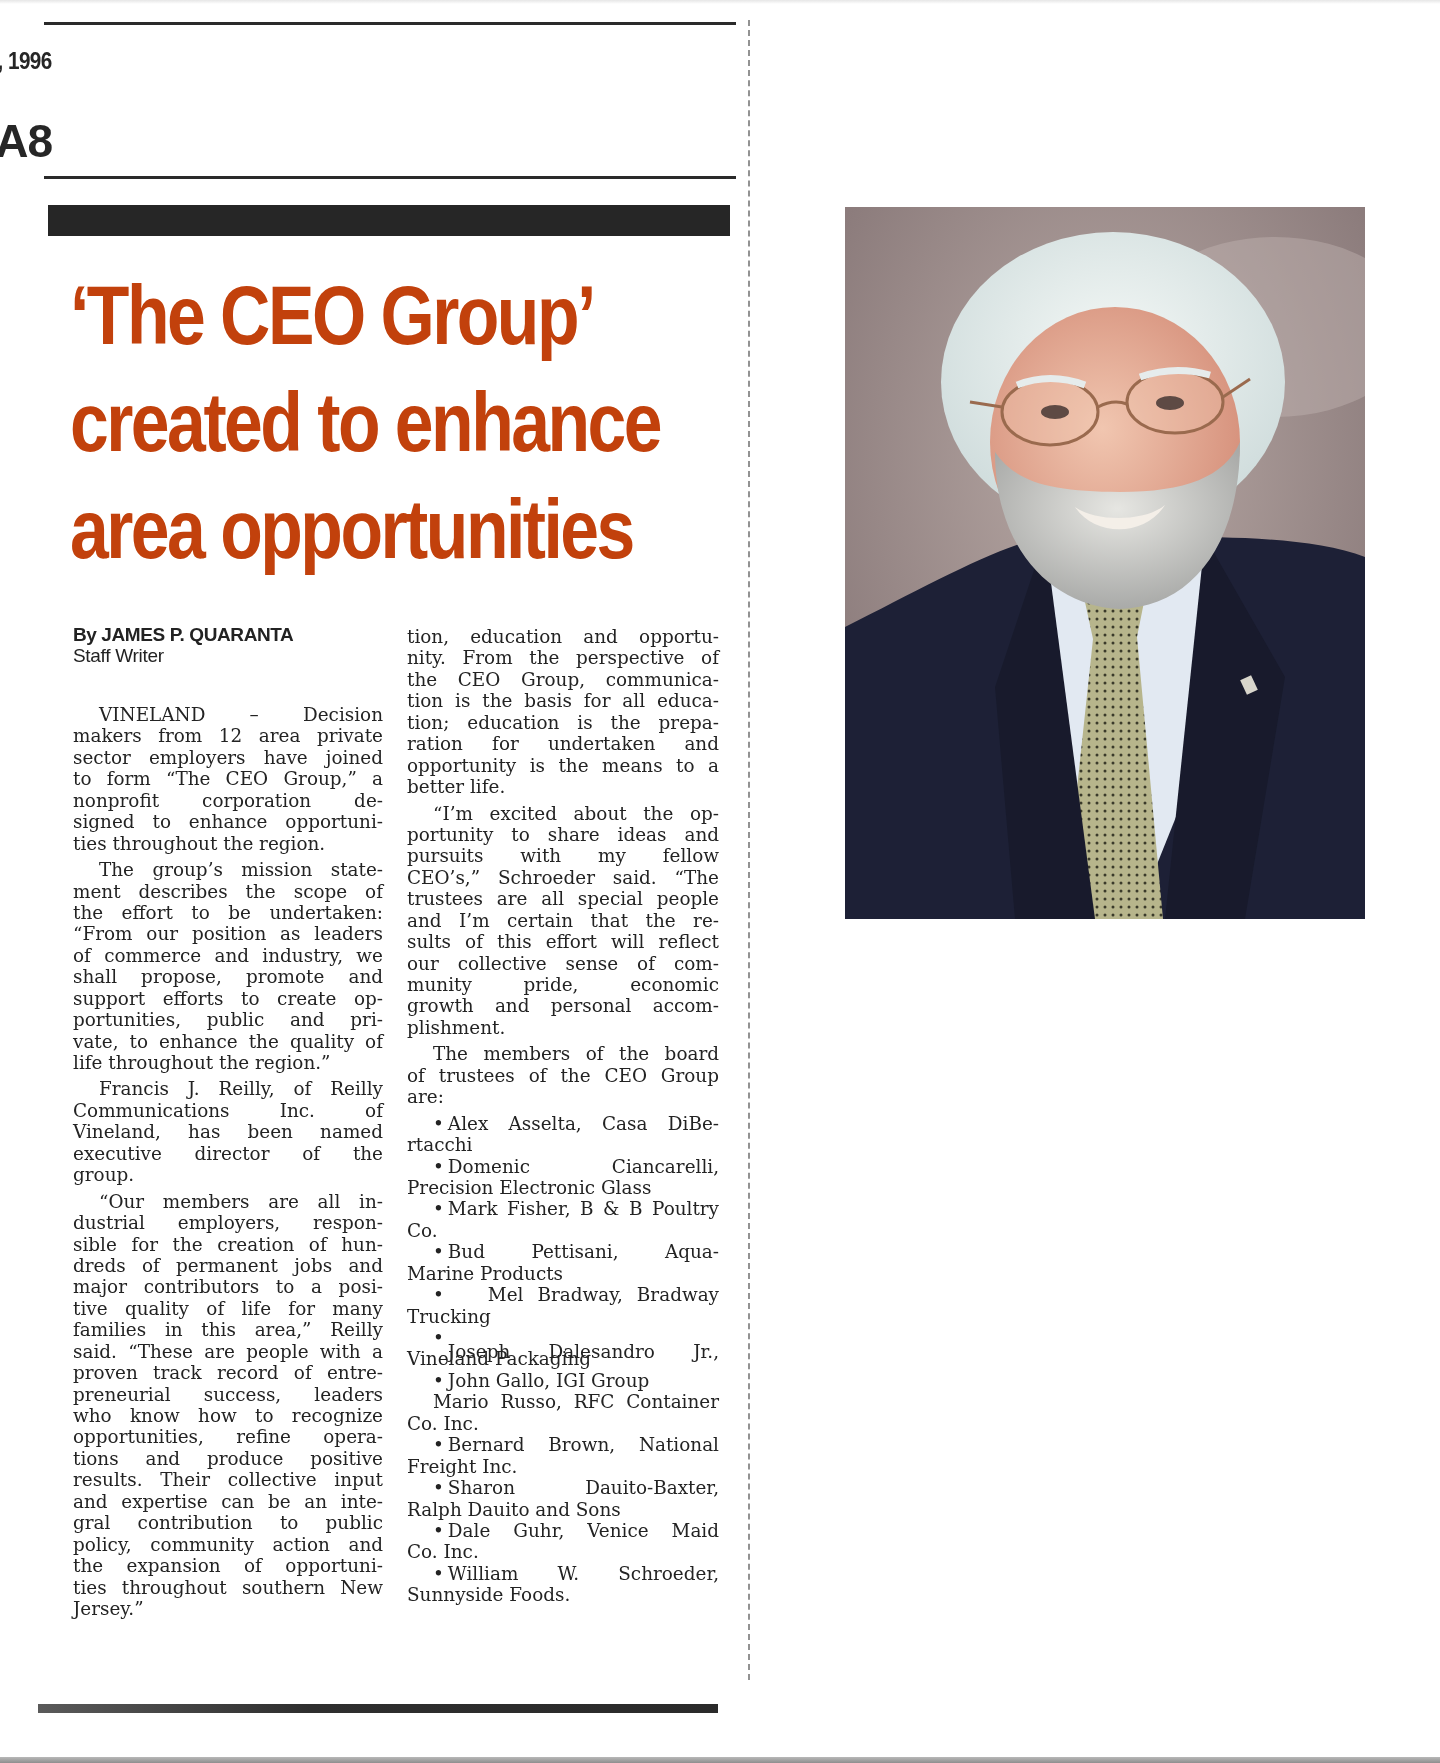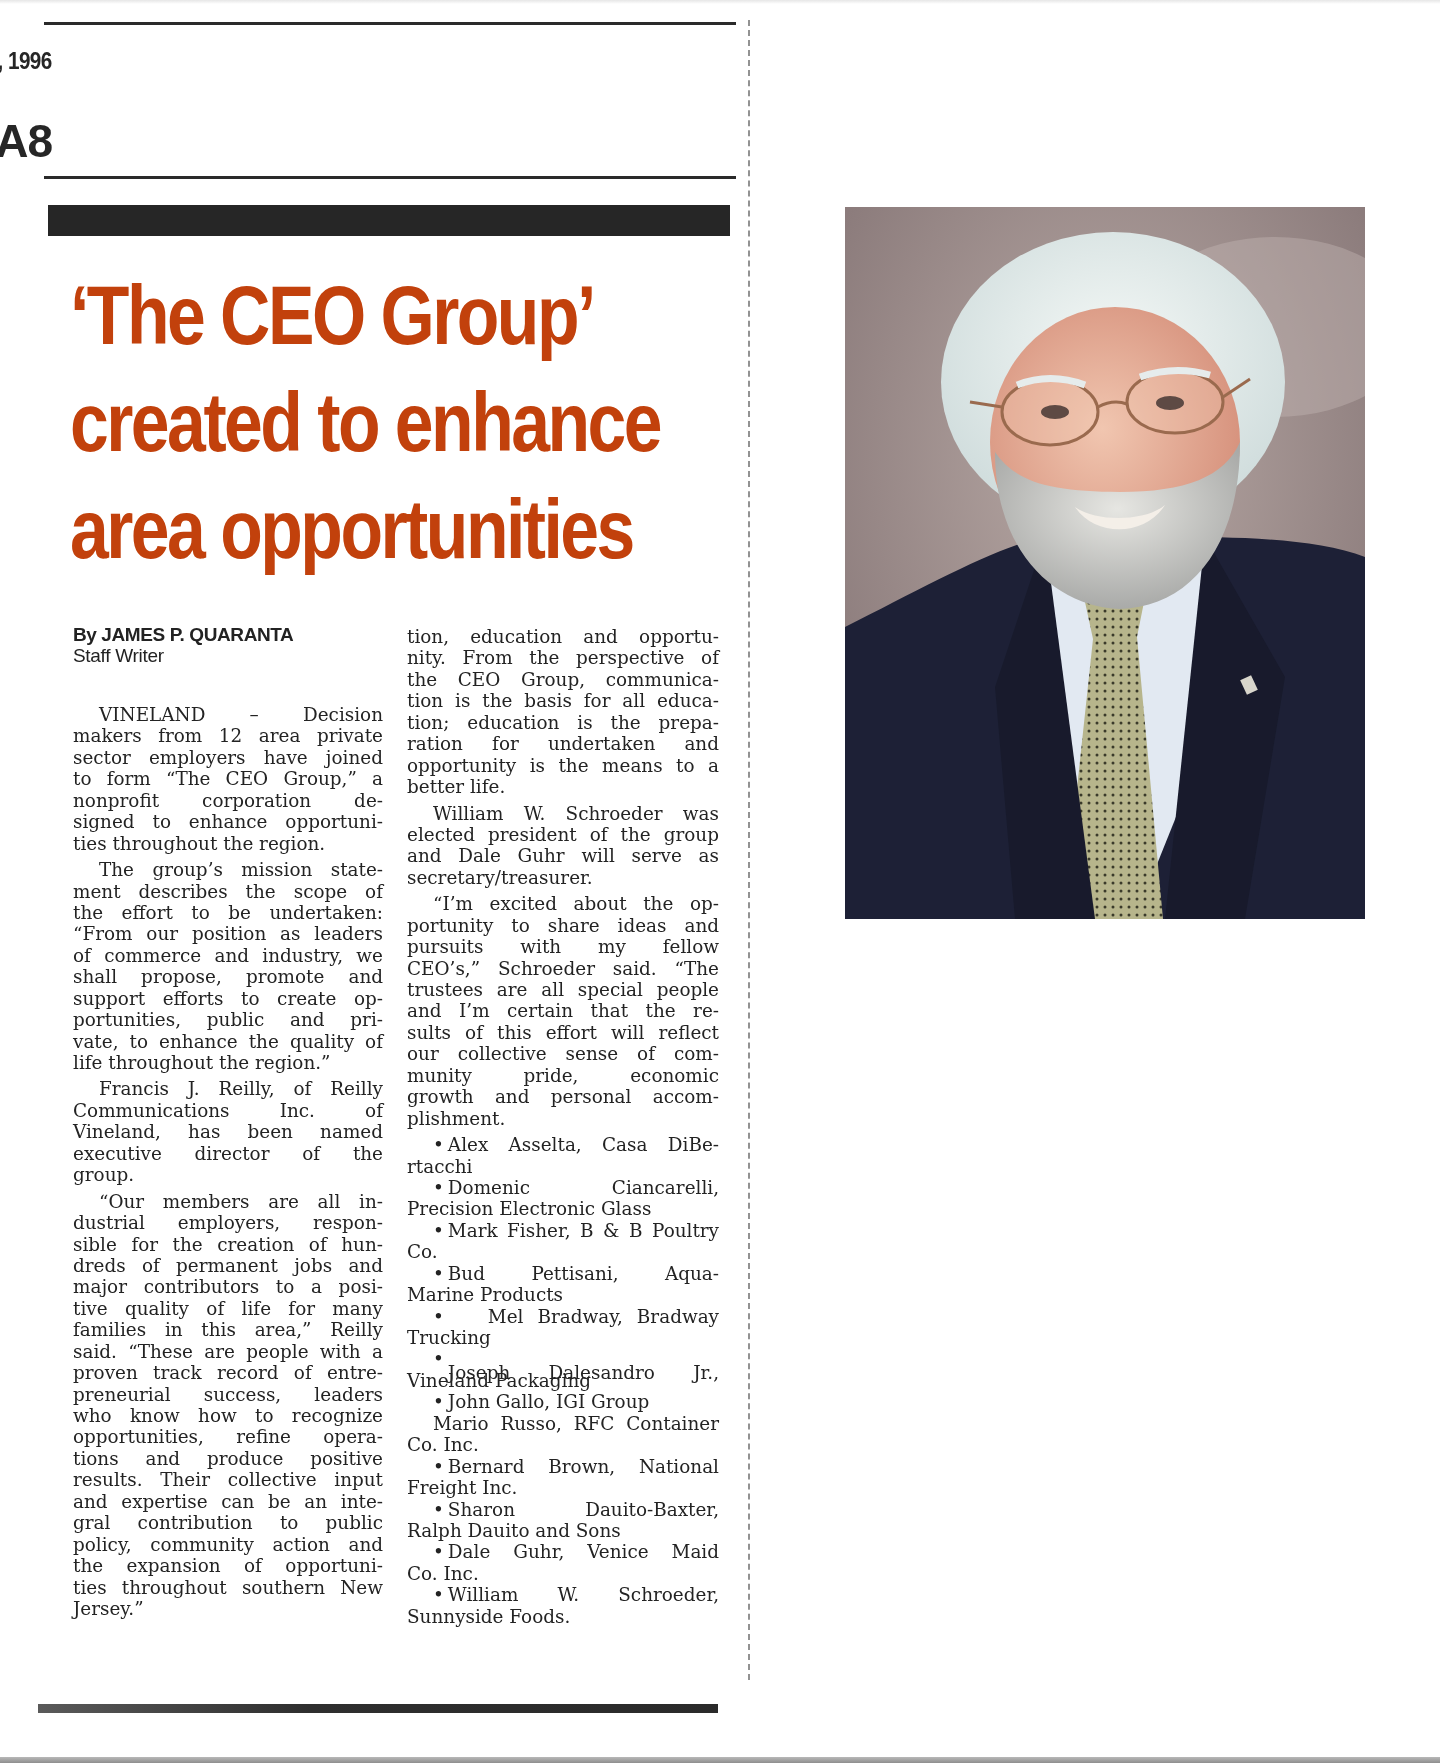--- a/index.html
+++ b/index.html
@@ -175,37 +175,36 @@
         <span class="line">tion, education and opportu-</span>
         <span class="line">nity. From the perspective of</span>
         <span class="line">the CEO Group, communica-</span>
         <span class="line">tion is the basis for all educa-</span>
         <span class="line">tion; education is the prepa-</span>
         <span class="line">ration for undertaken and</span>
         <span class="line">opportunity is the means to a</span>
         <span class="line last">better life.</span>
       </div>
       <div class="para">
-        <span class="line indent">William W. Schroeder was</span>
-        <span class="line">elected president of the group</span>
-        <span class="line">and Dale Guhr will serve as</span>
-        <span class="line last">secretary/treasurer.</span>
-      </div>
-      <div class="para">
         <span class="line indent">“I’m excited about the op-</span>
         <span class="line">portunity to share ideas and</span>
         <span class="line">pursuits with my fellow</span>
         <span class="line">CEO’s,” Schroeder said. “The</span>
         <span class="line">trustees are all special people</span>
         <span class="line">and I’m certain that the re-</span>
         <span class="line">sults of this effort will reflect</span>
         <span class="line">our collective sense of com-</span>
         <span class="line">munity pride, economic</span>
         <span class="line">growth and personal accom-</span>
         <span class="line last">plishment.</span>
+      </div>
+      <div class="para">
+        <span class="line indent">The members of the board</span>
+        <span class="line">of trustees of the CEO Group</span>
+        <span class="line last">are:</span>
       </div>
       <div>
         <div class="list-item">
           <span class="line indent" style="display: flex; text-align-last: auto;">
             <span class="bullet">•</span>
             <span style="flex: 1 1 0%; text-align: justify; text-align-last: justify;">Alex Asselta, Casa DiBe-</span>
           </span>
           <span class="line last">rtacchi</span>
         </div>
         <div class="list-item">

